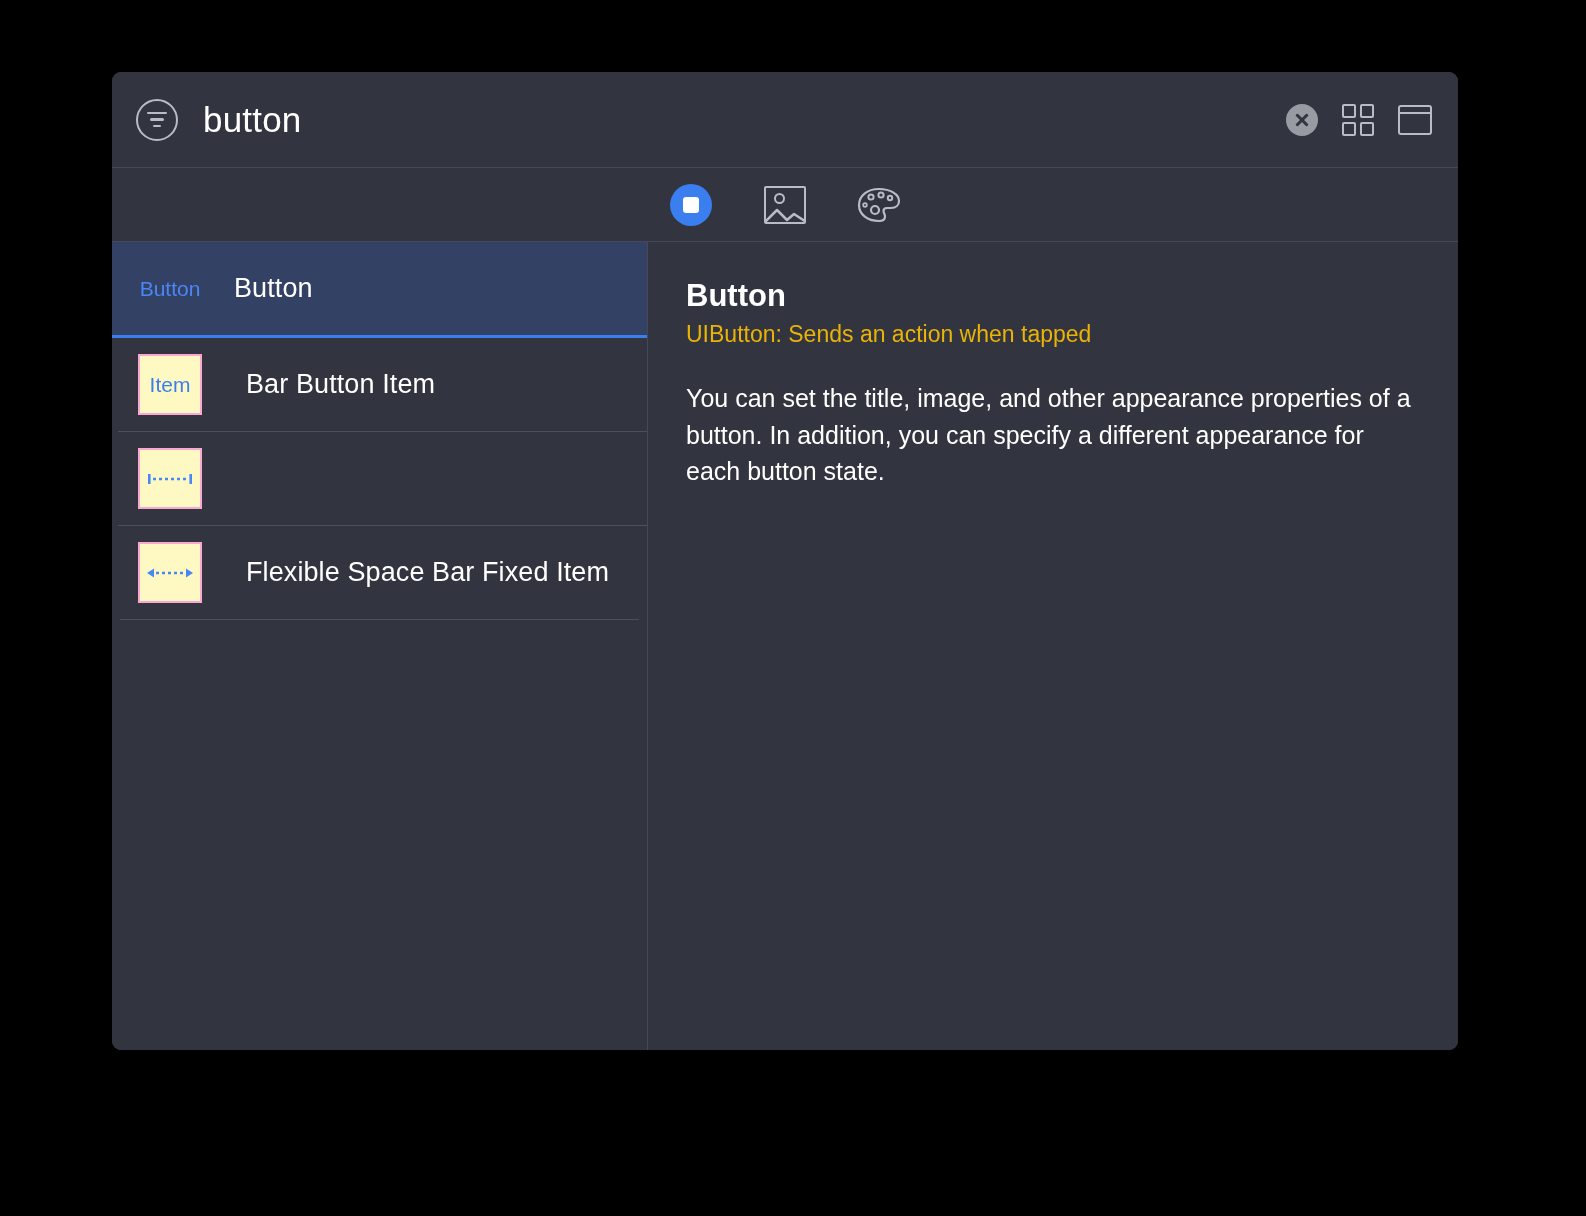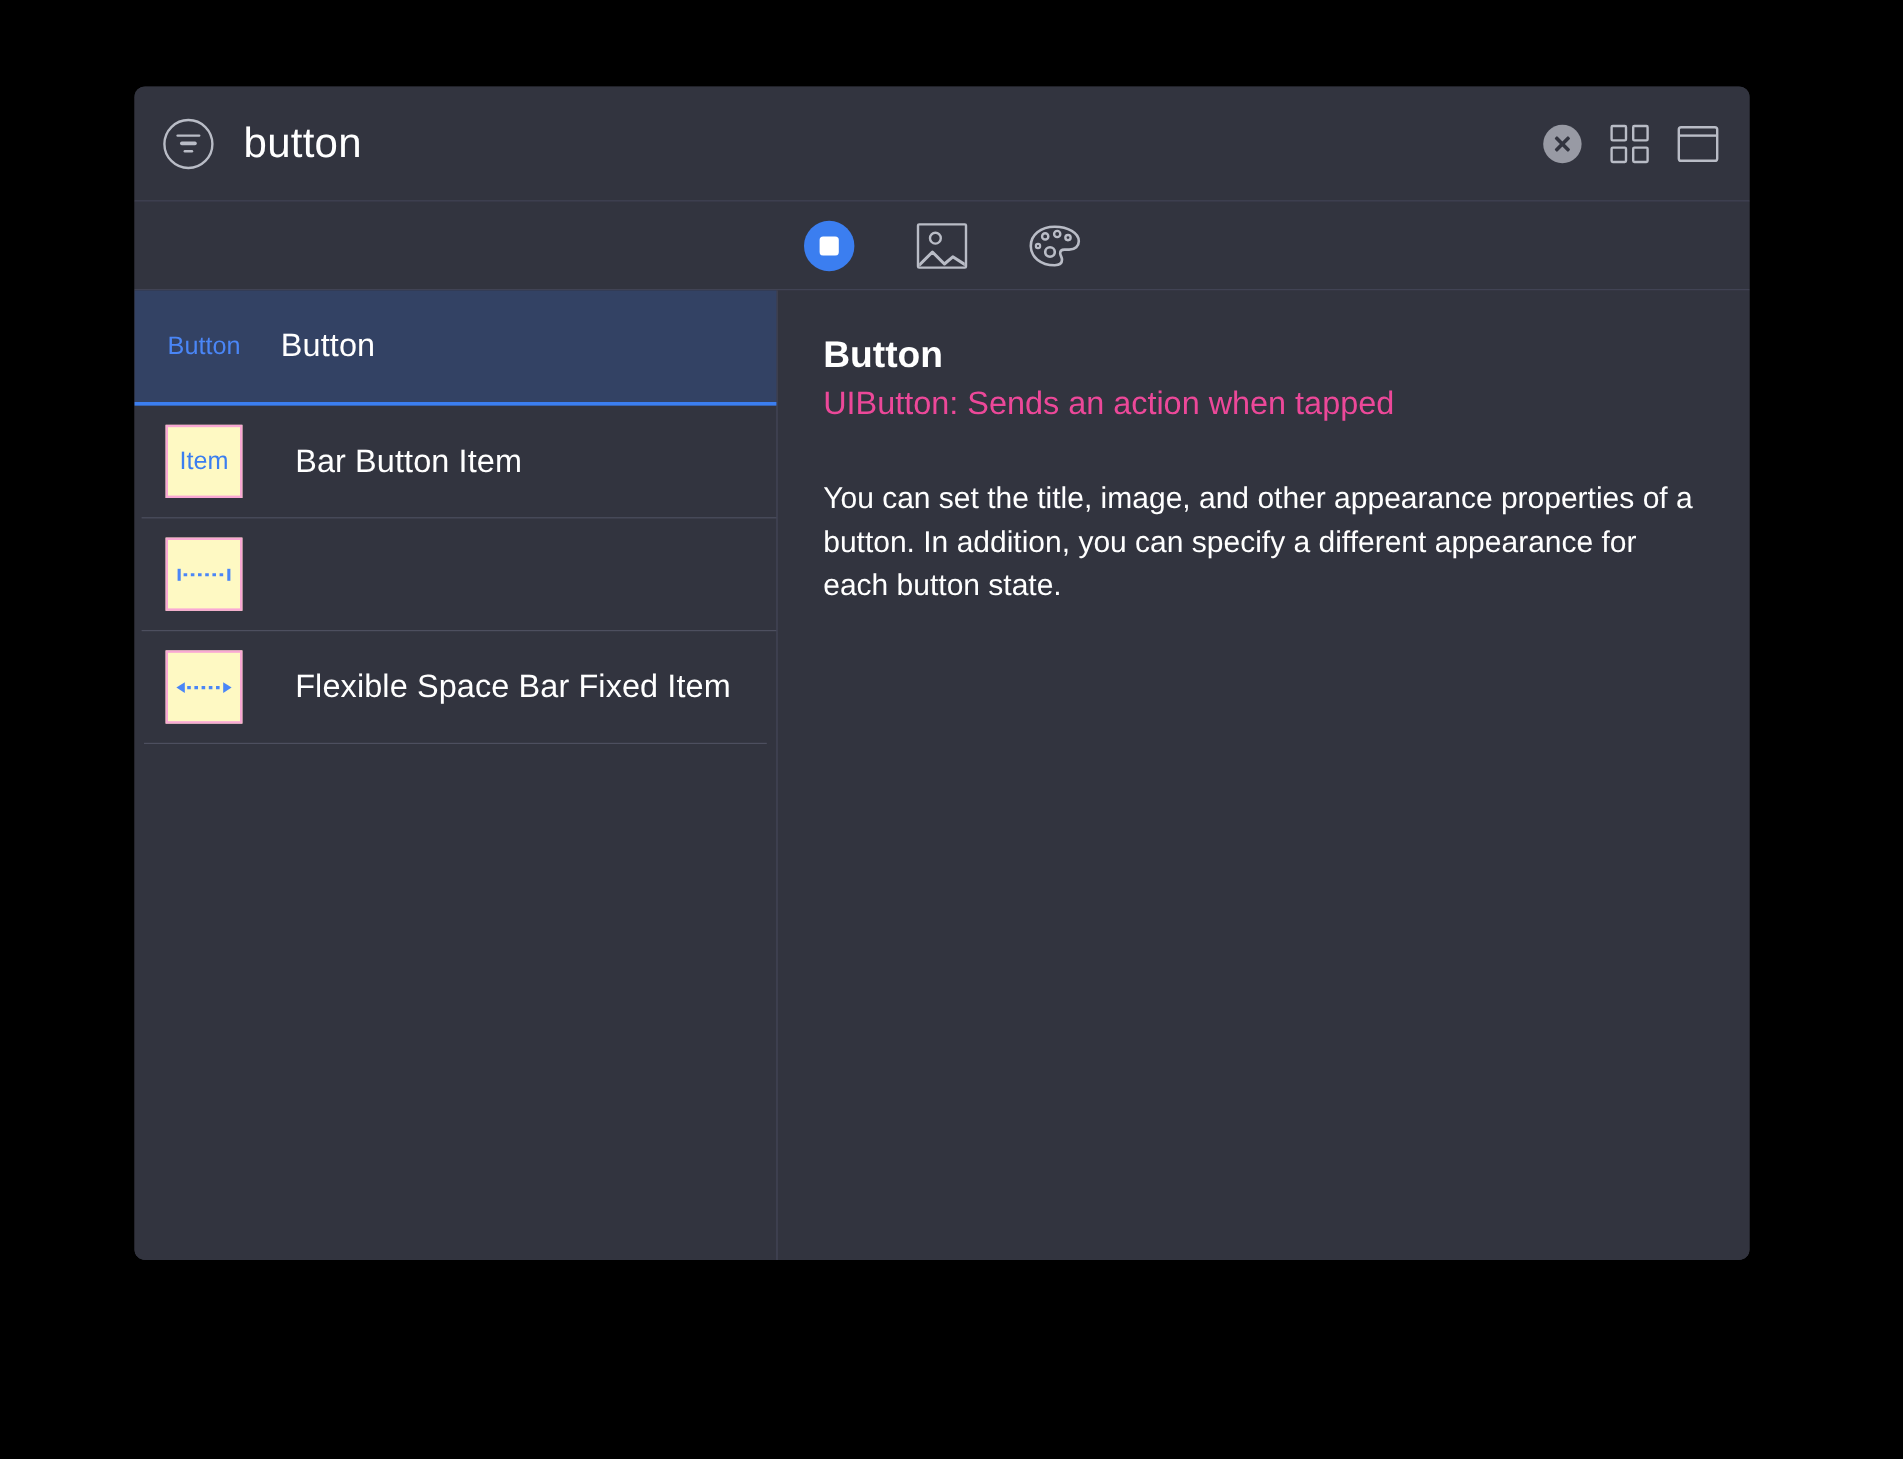--- a/index.html
+++ b/index.html
@@ -249,26 +249,26 @@
     padding: 36px 44px 0 38px;
   }
   #detail-title {
     font-size: 31px;
     font-weight: bold;
     color: #ffffff;
     line-height: 1.15;
   }
   #detail-subtitle {
     margin-top: 6px;
-    font-size: 27px;
-    color: #ec4899;
+    font-size: 23px;
+    color: #eab308;
     line-height: 1.25;
   }
   #detail-body {
-    margin-top: 44px;
+    margin-top: 32px;
     font-size: 25px;
     color: #ffffff;
     line-height: 1.45;
     max-width: 760px;
   }
 </style>
 </head>
 <body>
 
 <div id="window">

